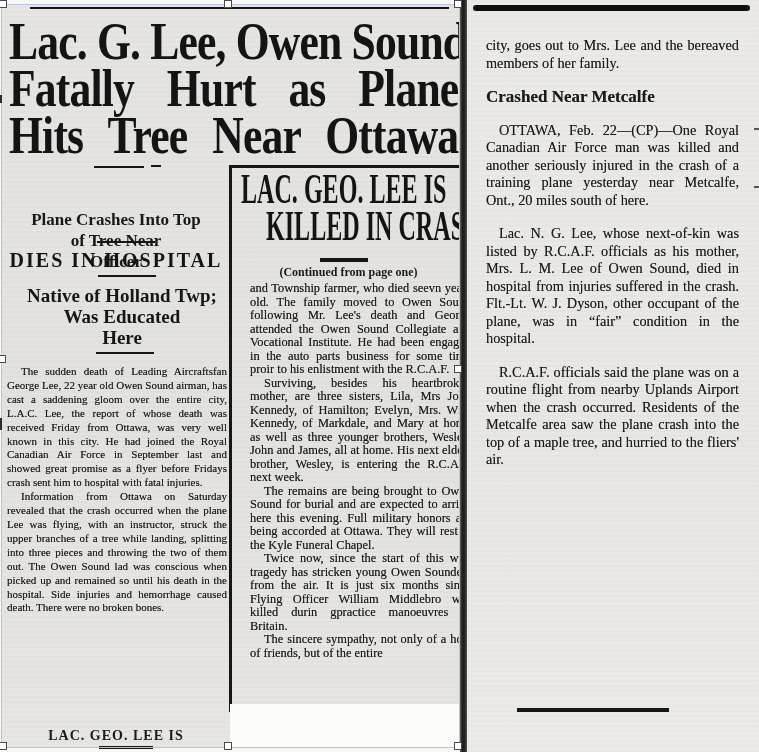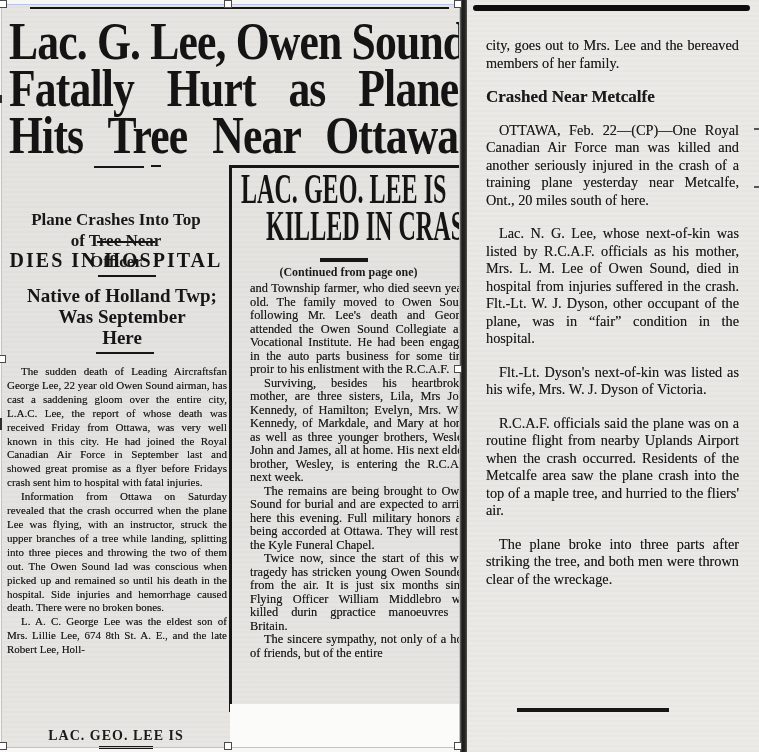--- a/index.html
+++ b/index.html
@@ -92,29 +92,28 @@
         <div>of Tree Near</div>
         <div>Officer</div>
       </div>
       <div class="rule" style="left:92px;top:79px;width:58px;height:2px;"></div>
 
       <div class="xhead1">DIES IN HOSPITAL</div>
       <div class="rule" style="left:93px;top:113px;width:58px;height:2px;"></div>
 
       <div class="xhead2">
         <div>Native of Holland Twp;</div>
-        <div>Was September</div>
+        <div>Was Educated</div>
         <div>Here</div>
       </div>
       <div class="rule" style="left:91px;top:190px;width:58px;height:2px;"></div>
 
       <div class="left-body body-copy">
         <p>The sudden death of Leading Aircraftsfan George Lee, 22 year old Owen Sound airman, has cast a saddening gloom over the entire city, L.A.C. Lee, the report of whose death was received Friday from Ottawa, was very well known in this city. He had joined the Royal Canadian Air Force in September last and showed great promise as a flyer before Fridays crash sent him to hospital with fatal injuries.</p>
         <p>Information from Ottawa on Saturday revealed that the crash occurred when the plane Lee was flying, with an instructor, struck the upper branches of a tree while landing, splitting into three pieces and throwing the two of them out. The Owen Sound lad was conscious when picked up and remained so until his death in the hospital.  Side injuries and hemorrhage caused death. There were no broken bones.</p>
-        <p>L. A. C. George Lee was the eldest son of Mrs. Lillie Lee, 674 8th St. A. E., and the late Robert Lee, Holl-</p>
       </div>
 
       <div class="catchline">LAC. GEO. LEE IS</div>
       <div class="rule catch-rule"></div>
     </div>
 
     <div class="rule mid-vrule"></div>
     <div class="rule mid-trule"></div>
 
     <div class="midcol">
@@ -141,23 +140,21 @@
 
   <div class="paper-right">
     <div class="grain"></div>
     <div class="rule r-toprule" style="background:#0e0e0e;"></div>
 
     <div class="rightcol body-copy">
       <p class="no-indent">city, goes out to Mrs. Lee and the bereaved members of her family.</p>
       <p class="r-xhead">Crashed Near Metcalfe</p>
       <p>OTTAWA, Feb. 22—(CP)—One Royal Canadian Air Force man was killed and another seriously injured in the crash of a training plane yesterday near Metcalfe, Ont., 20 miles south of here.</p>
       <p>Lac. N. G. Lee, whose next-of-kin was listed by R.C.A.F. officials as his mother, Mrs. L. M. Lee of Owen Sound, died in hospital from injuries suffered in the crash.  Flt.-Lt. W. J. Dyson, other occupant of the plane, was in “fair” condition in the hospital.</p>
-      <p>Flt.-Lt. Dyson's next-of-kin was listed as his wife, Mrs. W. J. Dyson of Victoria.</p>
       <p>R.C.A.F. officials said the plane was on a routine flight from nearby Uplands Airport when the crash occurred.  Residents of the Metcalfe area saw the plane crash into the top of a maple tree, and hurried to the fliers' air.</p>
-      <p>The plane broke into three parts after striking the tree, and both men were thrown clear of the wreckage.</p>
     </div>
 
     <div class="rule r-botrule"></div>
     <div class="edge-tick" style="top:128px;"></div>
     <div class="edge-tick" style="top:186px;"></div>
   </div>
 
   <div class="sel-rect"></div>
   <div class="handle" style="left:-1px;top:0;"></div>
   <div class="handle" style="left:224px;top:0;"></div>

